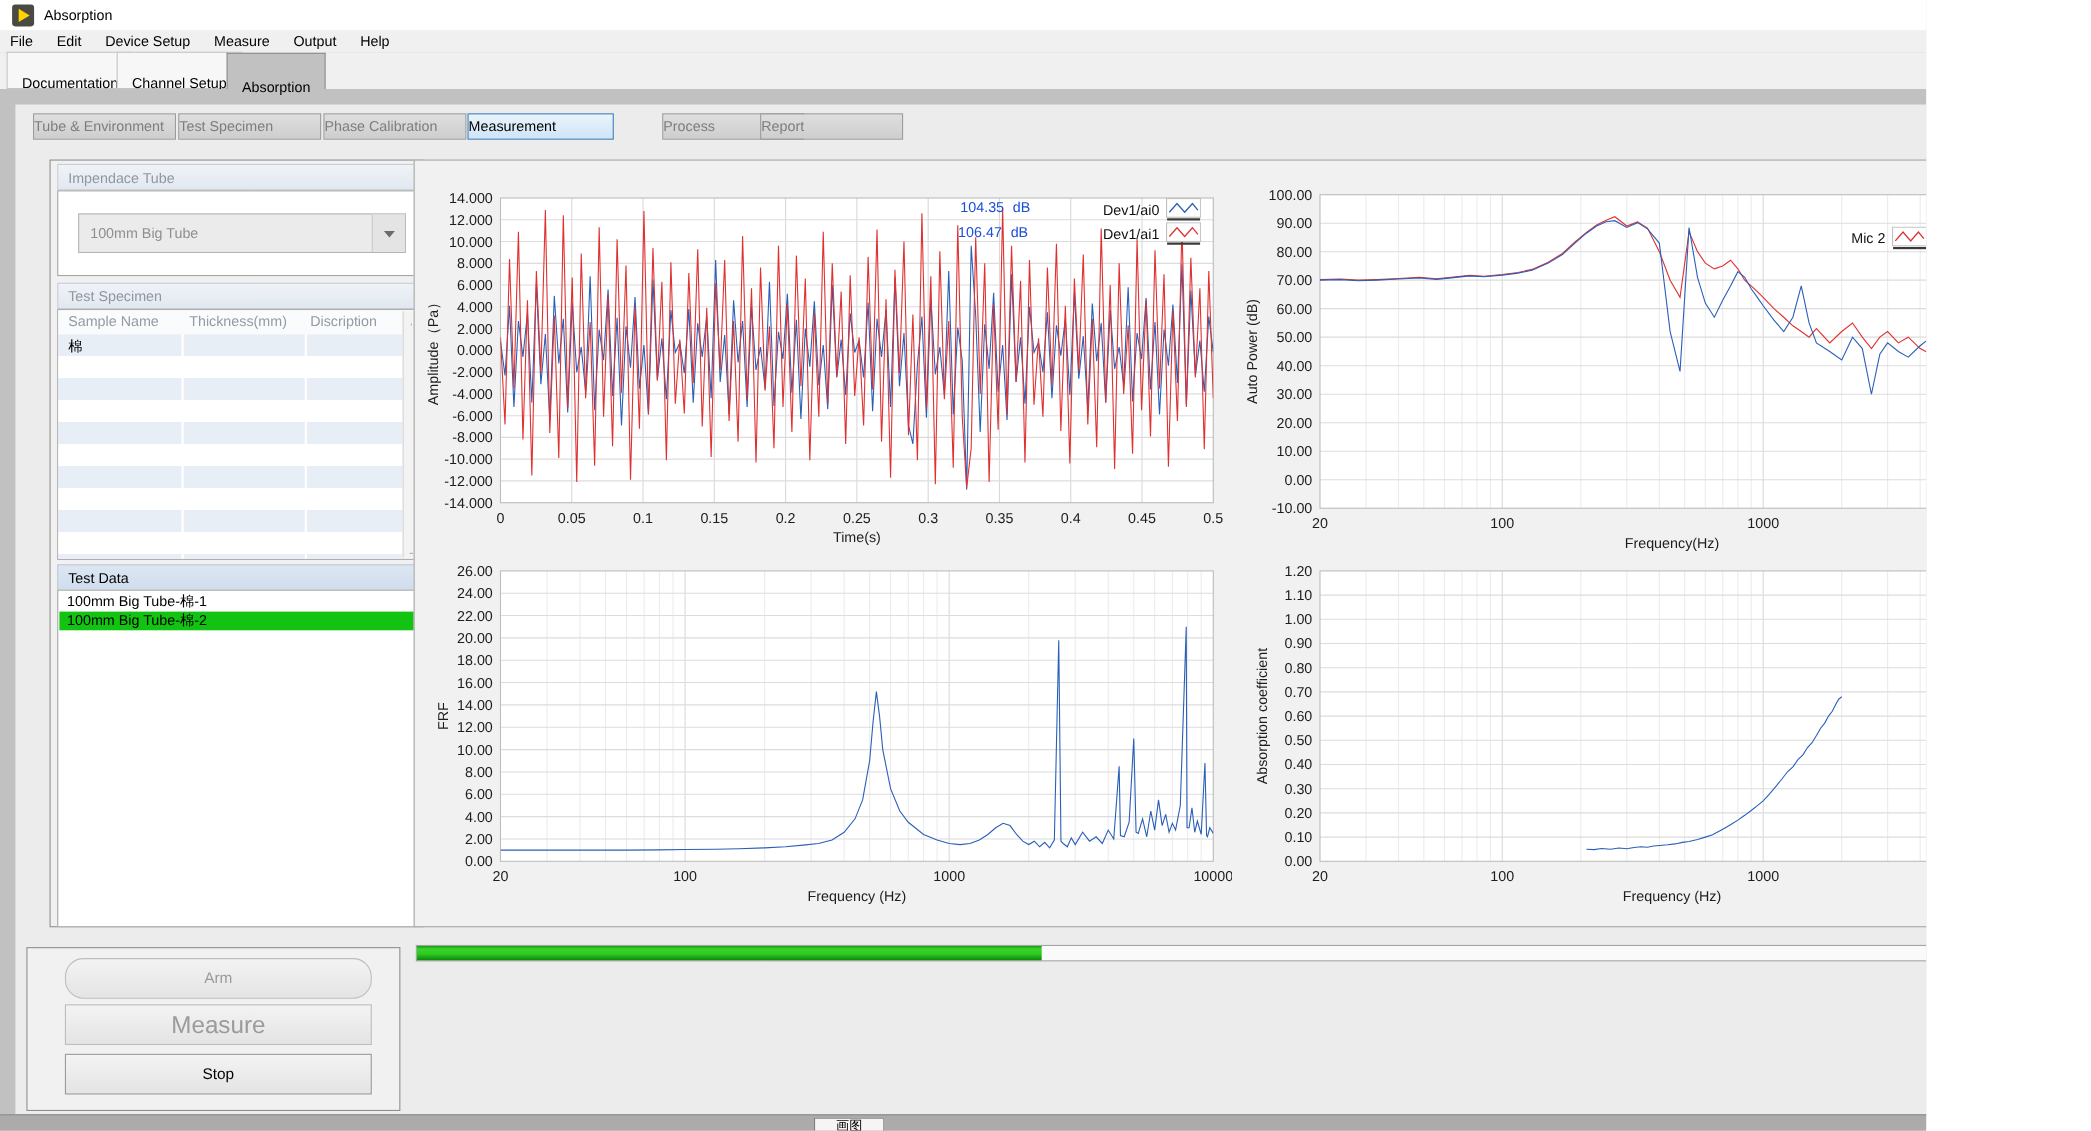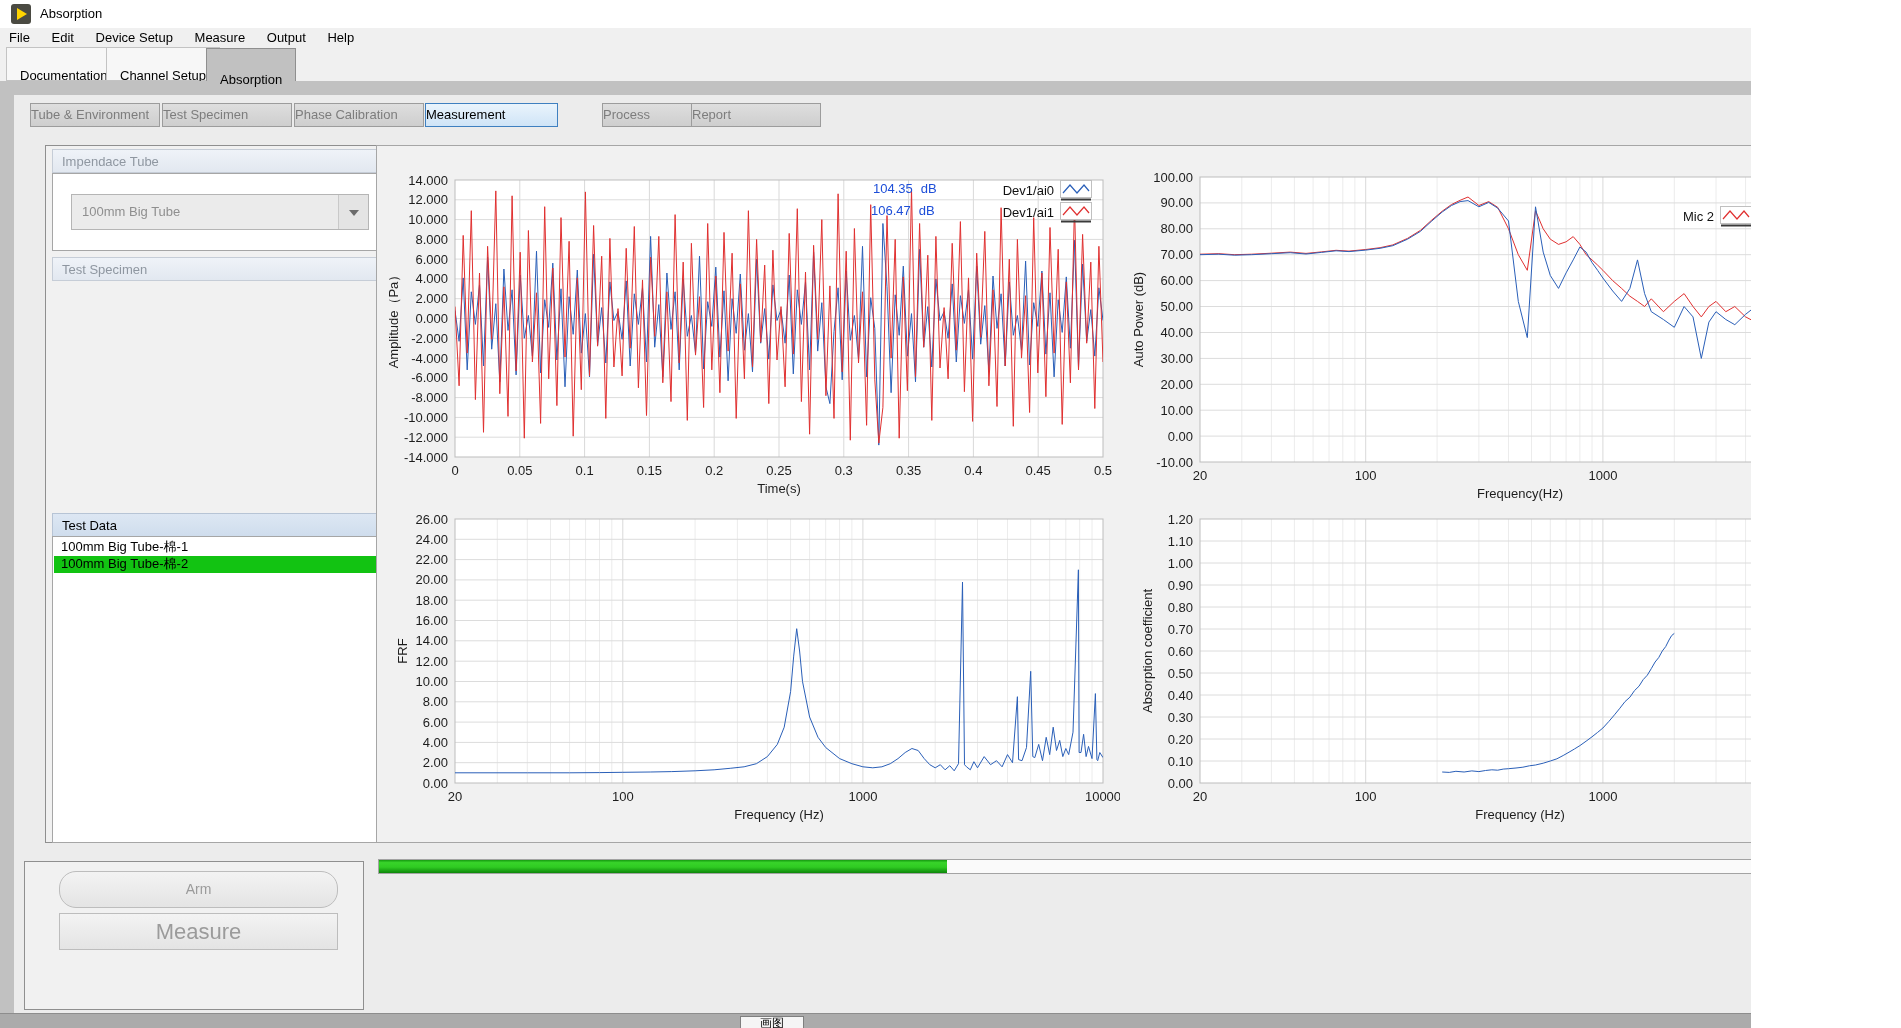--- a/index.html
+++ b/index.html
@@ -153,31 +153,48 @@
     <div class="side-box box-tube">
       <div class="dropdown">
         <span class="val">100mm Big Tube</span>
         <span class="arrow-zone">
             <i></i>
           </span>
       </div>
     </div>
 
     <div class="sec-head head-spec">Test Specimen</div>
+    <div class="side-box box-spec">
+      <div class="tbl-head">
+        <span class="col1">Sample Name</span>
+        <span class="col2">Thickness(mm)</span>
+        <span class="col3">Discription</span>
+      </div>
+      <div class="tbl-rows">
+        <span class="cell-sample">棉</span>
+      </div>
+      <div class="tbl-vline vl1"></div>
+      <div class="tbl-vline vl2"></div>
+      <div class="tbl-scroll">
+        <span class="up">ˌ​</span>
+        <span class="dn">ˍ​</span>
+      </div>
+    </div>
 
     <div class="sec-head head-data">Test Data</div>
     <div class="side-box box-data">
       <div class="td-item td-1">100mm Big Tube-棉-1</div>
       <div class="td-item td-2">100mm Big Tube-棉-2</div>
     </div>
   </div>
 
   <div class="controls">
     <div class="ctl-btn btn-arm">Arm</div>
     <div class="ctl-btn btn-measure">Measure</div>
+    <div class="ctl-btn btn-stop">Stop</div>
   </div>
 
   <div class="main"></div>
   <div id="chart-layer">
       <svg width="735" height="345" style="position: absolute; left: 385px; top: 160px; font-family: &quot;Liberation Sans&quot;, sans-serif;">
         <rect x="70" y="20" width="648" height="277" fill="#ffffff"></rect>
         <line x1="134.8" y1="20" x2="134.8" y2="297" stroke="#d9d9d9" stroke-width="1"></line>
         <line x1="199.6" y1="20" x2="199.6" y2="297" stroke="#d9d9d9" stroke-width="1"></line>
         <line x1="264.4" y1="20" x2="264.4" y2="297" stroke="#d9d9d9" stroke-width="1"></line>
         <line x1="329.2" y1="20" x2="329.2" y2="297" stroke="#d9d9d9" stroke-width="1"></line>

